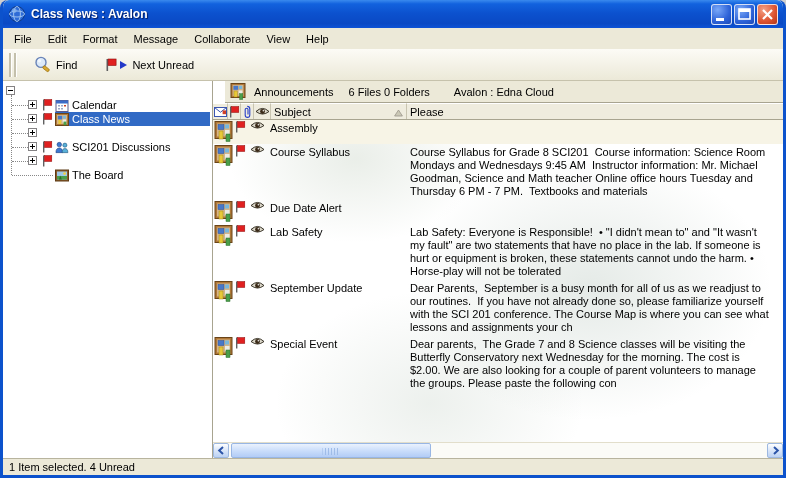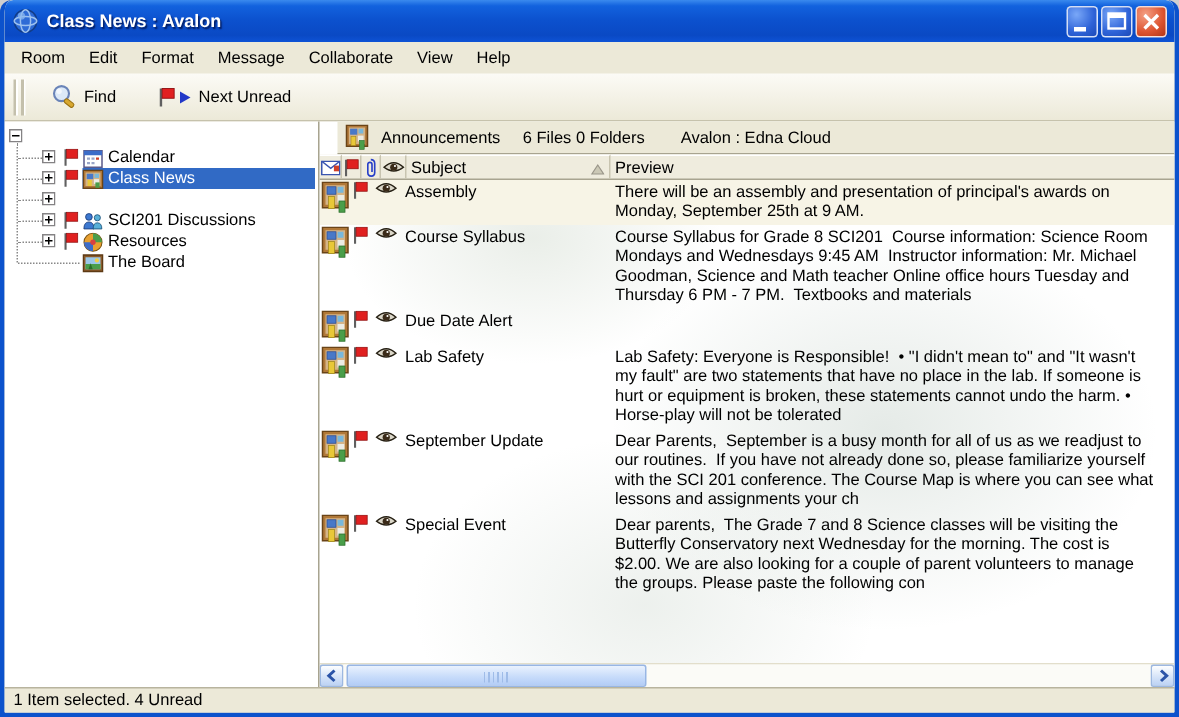--- a/index.html
+++ b/index.html
@@ -113,21 +113,21 @@
         </svg>
       </span>
     <span class="wbtn closeb">
         <svg width="19" height="19" viewBox="0 0 19 19">
           <path d="M5 5 L14 14 M14 5 L5 14" stroke="#fff" stroke-width="2.2"></path>
         </svg>
       </span>
   </div>
 
   <div class="menubar" id="menubar">
-      <span class="mitem">Room</span>
+      <span class="mitem">File</span>
       <span class="mitem">Edit</span>
       <span class="mitem">Format</span>
       <span class="mitem">Message</span>
       <span class="mitem">Collaborate</span>
       <span class="mitem">View</span>
       <span class="mitem">Help</span>
     </div>
 
   <div class="toolbar">
     <span class="gripper"></span>
@@ -268,31 +268,20 @@
               <line x1="2" y1="4.5" x2="7" y2="4.5" stroke="#000"></line>
               <line x1="4.5" y1="2" x2="4.5" y2="7" stroke="#000"></line>
             </svg>
           </span>
           <span class="tflag">
             <svg width="11" height="12" viewBox="0 0 11 12">
               <rect x="1" y=".5" width="1.4" height="11" fill="#606060"></rect>
               <rect x="2.4" y=".5" width="7.4" height="6" fill="#E02020" stroke="#8E0E0E" stroke-width=".5"></rect>
             </svg>
           </span>
-          <span class="tsel">
-            <span class="ticon">
-              <svg width="14" height="13" viewBox="0 0 14 13">
-                <circle cx="7" cy="6.5" r="6" fill="#E8A030" stroke="#7A5210" stroke-width=".7"></circle>
-                <path d="M7 .5 A6 6 0 0 1 13 6.5 L7 6.5 Z" fill="#4A9E4A"></path>
-                <path d="M1 6.5 A6 6 0 0 0 7 12.5 L7 6.5 Z" fill="#3C6CC8"></path>
-                <circle cx="7" cy="6.5" r="1.8" fill="#D84040"></circle>
-              </svg>
-            </span>
-            <span class="tlabel">Resources</span>
-          </span>
         </div>
         <div class="trow child noexp">
           <span class="tsel">
             <span class="ticon">
               <svg width="14" height="13" viewBox="0 0 14 13">
                 <rect x=".5" y="1" width="13" height="11" fill="#8A5A2A" stroke="#5D3A14"></rect>
                 <rect x="2" y="2.5" width="10" height="8" fill="#9CC8E8"></rect>
                 <rect x="2" y="7" width="10" height="3.5" fill="#4A9E4A"></rect>
                 <circle cx="9.6" cy="4.6" r="1.4" fill="#F0D048"></circle>
                 <path d="M4 10.5 L5.4 6.5 L6.8 10.5 Z" fill="#2A6E2A"></path>
@@ -357,21 +346,21 @@
           </span>
           <span class="hc hc-subj">
           <span>Subject</span>
           <span class="sort">
               <svg width="9" height="8" viewBox="0 0 9 8">
                 <polygon points="4.5,1 8.4,7 .6,7" fill="#CBC8B6" stroke="#9A968A" stroke-width=".8"></polygon>
               </svg>
             </span>
         </span>
         <span class="hc hc-prev">
-          <span>Preview</span>
+          <span>Please</span>
         </span>
       </div>
 
       <div class="rows" id="rows">
           <div class="mrow selected">
             <span class="mc-icon">
               <span style="display: inline-flex;">
                 <svg width="19" height="21" viewBox="0 0 19 21">
                   <rect x="1" y=".5" width="17" height="17" fill="#B07838" stroke="#6A4418"></rect>
                   <rect x="3" y="2.5" width="13" height="13" fill="#D4B488"></rect>
@@ -394,21 +383,20 @@
             <span class="mc-eye">
               <span style="display: inline-flex;">
                 <svg width="15" height="9" viewBox="0 0 15 9">
                   <path d="M1 4.5 Q7.5 -1.6 14 4.5 Q7.5 9.6 1 4.5 Z" fill="#DAD6C8" stroke="#262014" stroke-width=".9"></path>
                   <circle cx="7.5" cy="4.5" r="2.4" fill="#3A2A18"></circle>
                   <circle cx="8.3" cy="3.7" r=".7" fill="#FFFFFF"></circle>
                 </svg>
               </span>
             </span>
             <span class="mc-subj">Assembly</span>
-            <span class="mc-prev">There will be an assembly and presentation of principal's awards on Monday, September 25th at 9 AM.</span>
           </div>
           <div class="mrow">
             <span class="mc-icon">
               <span style="display: inline-flex;">
                 <svg width="19" height="21" viewBox="0 0 19 21">
                   <rect x="1" y=".5" width="17" height="17" fill="#B07838" stroke="#6A4418"></rect>
                   <rect x="3" y="2.5" width="13" height="13" fill="#D4B488"></rect>
                   <rect x="4" y="3.5" width="6" height="5" fill="#4878C8" stroke="#2C4C90" stroke-width=".5"></rect>
                   <rect x="11" y="3.5" width="4" height="4" fill="#78B8DC"></rect>
                   <rect x="5" y="10" width="4" height="8" fill="#E8C838" stroke="#A08818" stroke-width=".5"></rect>

